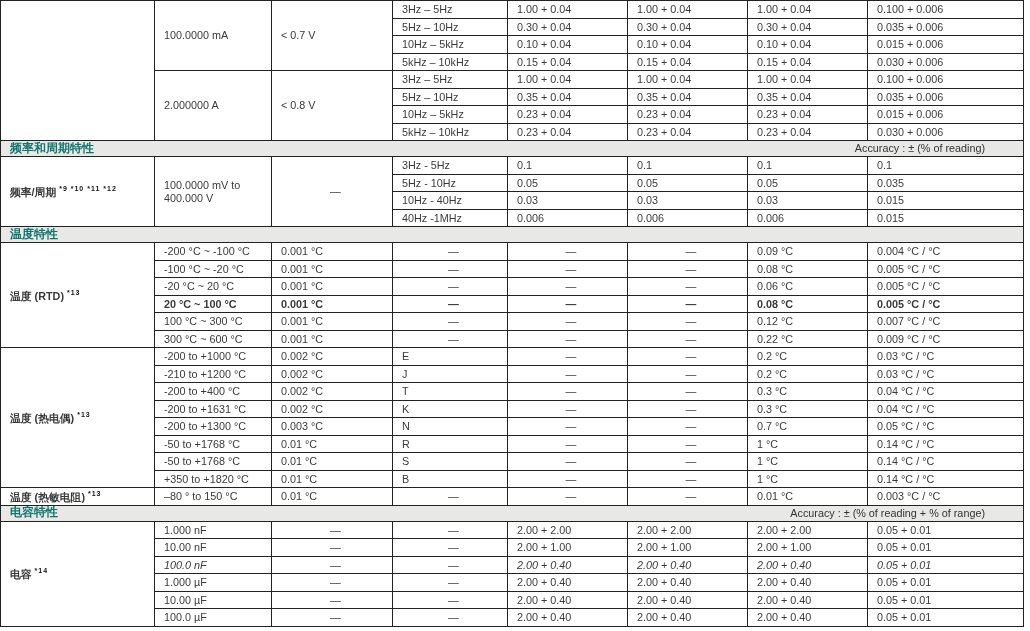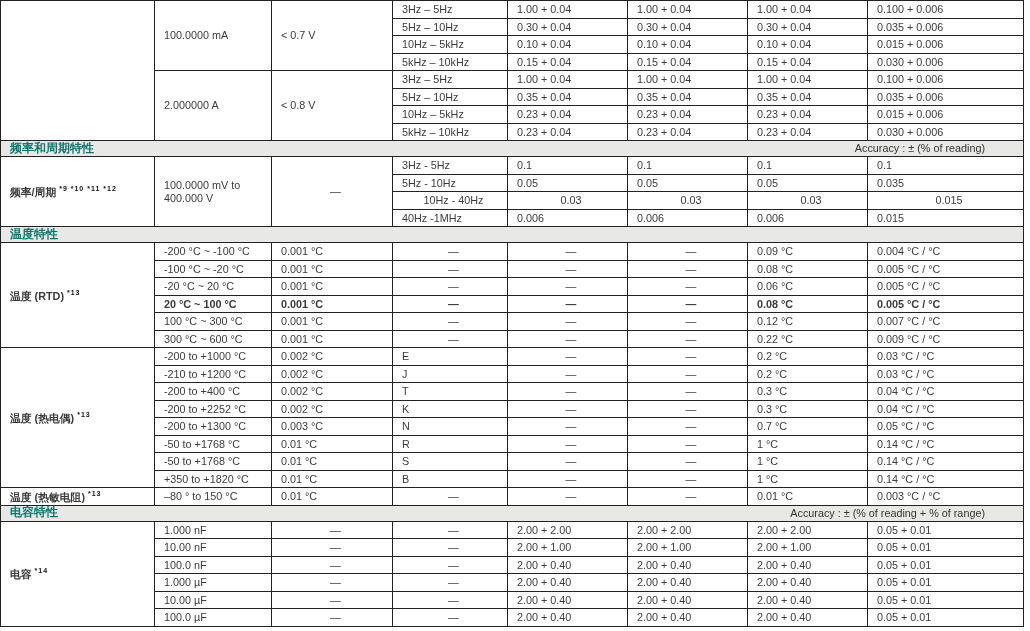--- a/index.html
+++ b/index.html
@@ -37,21 +37,21 @@
     white-space:nowrap;
   }
   td.lbl sup{
     font-size:7px;
     font-weight:bold;
     color:#111;
     margin-left:3px;
     letter-spacing:1px;
   }
   td.no-top{ border-top:none; }
-  td.bb2{ border-bottom-width:2px; }
+  td.bb2{ border-bottom-width:2px;font-style:italic; }
   td.band{
     background:#e8e8e6;
     padding:0 0 0 6px;
   }
   .bandwrap{
     display:flex;
     justify-content:space-between;
     align-items:center;
     width:100%;
   }
@@ -158,21 +158,21 @@
           <td>0.1</td>
           <td>0.1</td>
         </tr>
         <tr style="height: 17.5px;">
           <td>5Hz - 10Hz</td>
           <td>0.05</td>
           <td>0.05</td>
           <td>0.05</td>
           <td>0.035</td>
         </tr>
-        <tr style="height: 17.5px; text-align: center;">
+        <tr style="height: 17.5px;">
           <td>10Hz - 40Hz</td>
           <td>0.03</td>
           <td>0.03</td>
           <td>0.03</td>
           <td>0.015</td>
         </tr>
         <tr style="height: 17.5px;">
           <td>40Hz -1MHz</td>
           <td>0.006</td>
           <td>0.006</td>
@@ -259,21 +259,21 @@
         <tr style="height: 17.5px;">
           <td>-200 to +400 °C</td>
           <td>0.002 °C</td>
           <td>T</td>
           <td class="ctr">—</td>
           <td class="ctr">—</td>
           <td>0.3 °C</td>
           <td>0.04 °C / °C</td>
         </tr>
         <tr style="height: 17.5px;">
-          <td>-200 to +2252 °C</td>
+          <td>-200 to +1631 °C</td>
           <td>0.002 °C</td>
           <td>K</td>
           <td class="ctr">—</td>
           <td class="ctr">—</td>
           <td>0.3 °C</td>
           <td>0.04 °C / °C</td>
         </tr>
         <tr style="height: 17.5px;">
           <td>-200 to +1300 °C</td>
           <td>0.003 °C</td>

